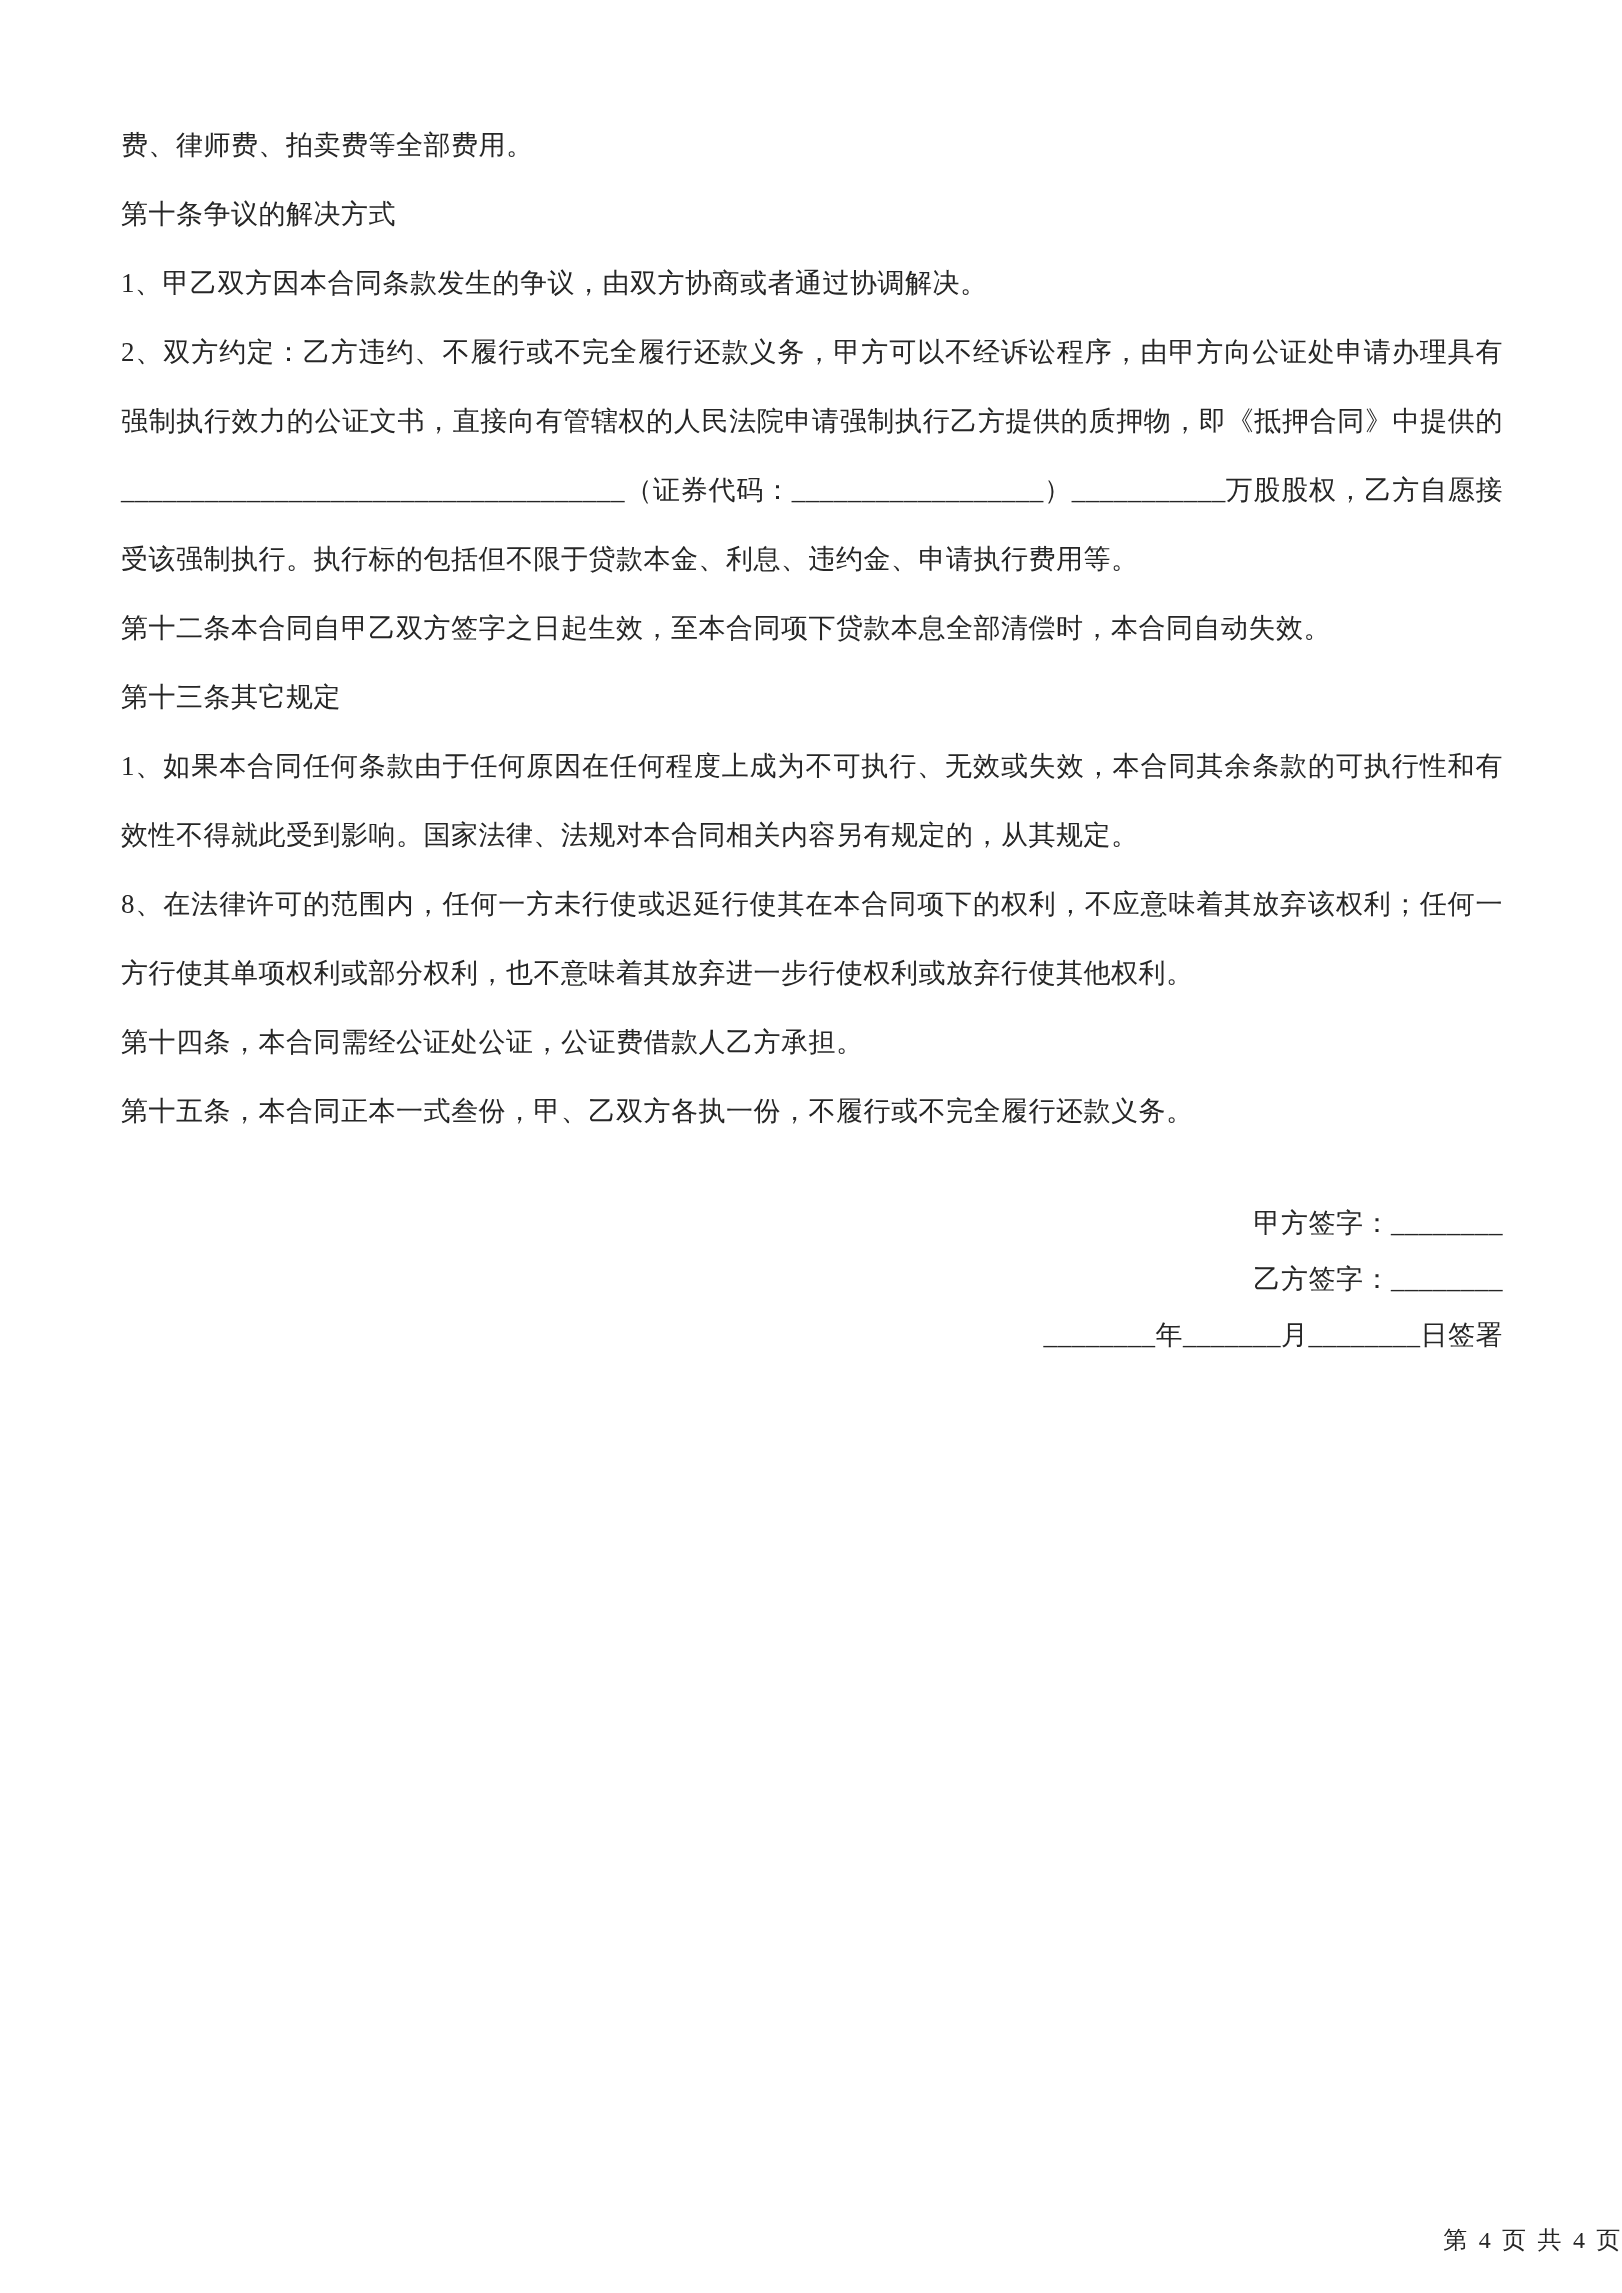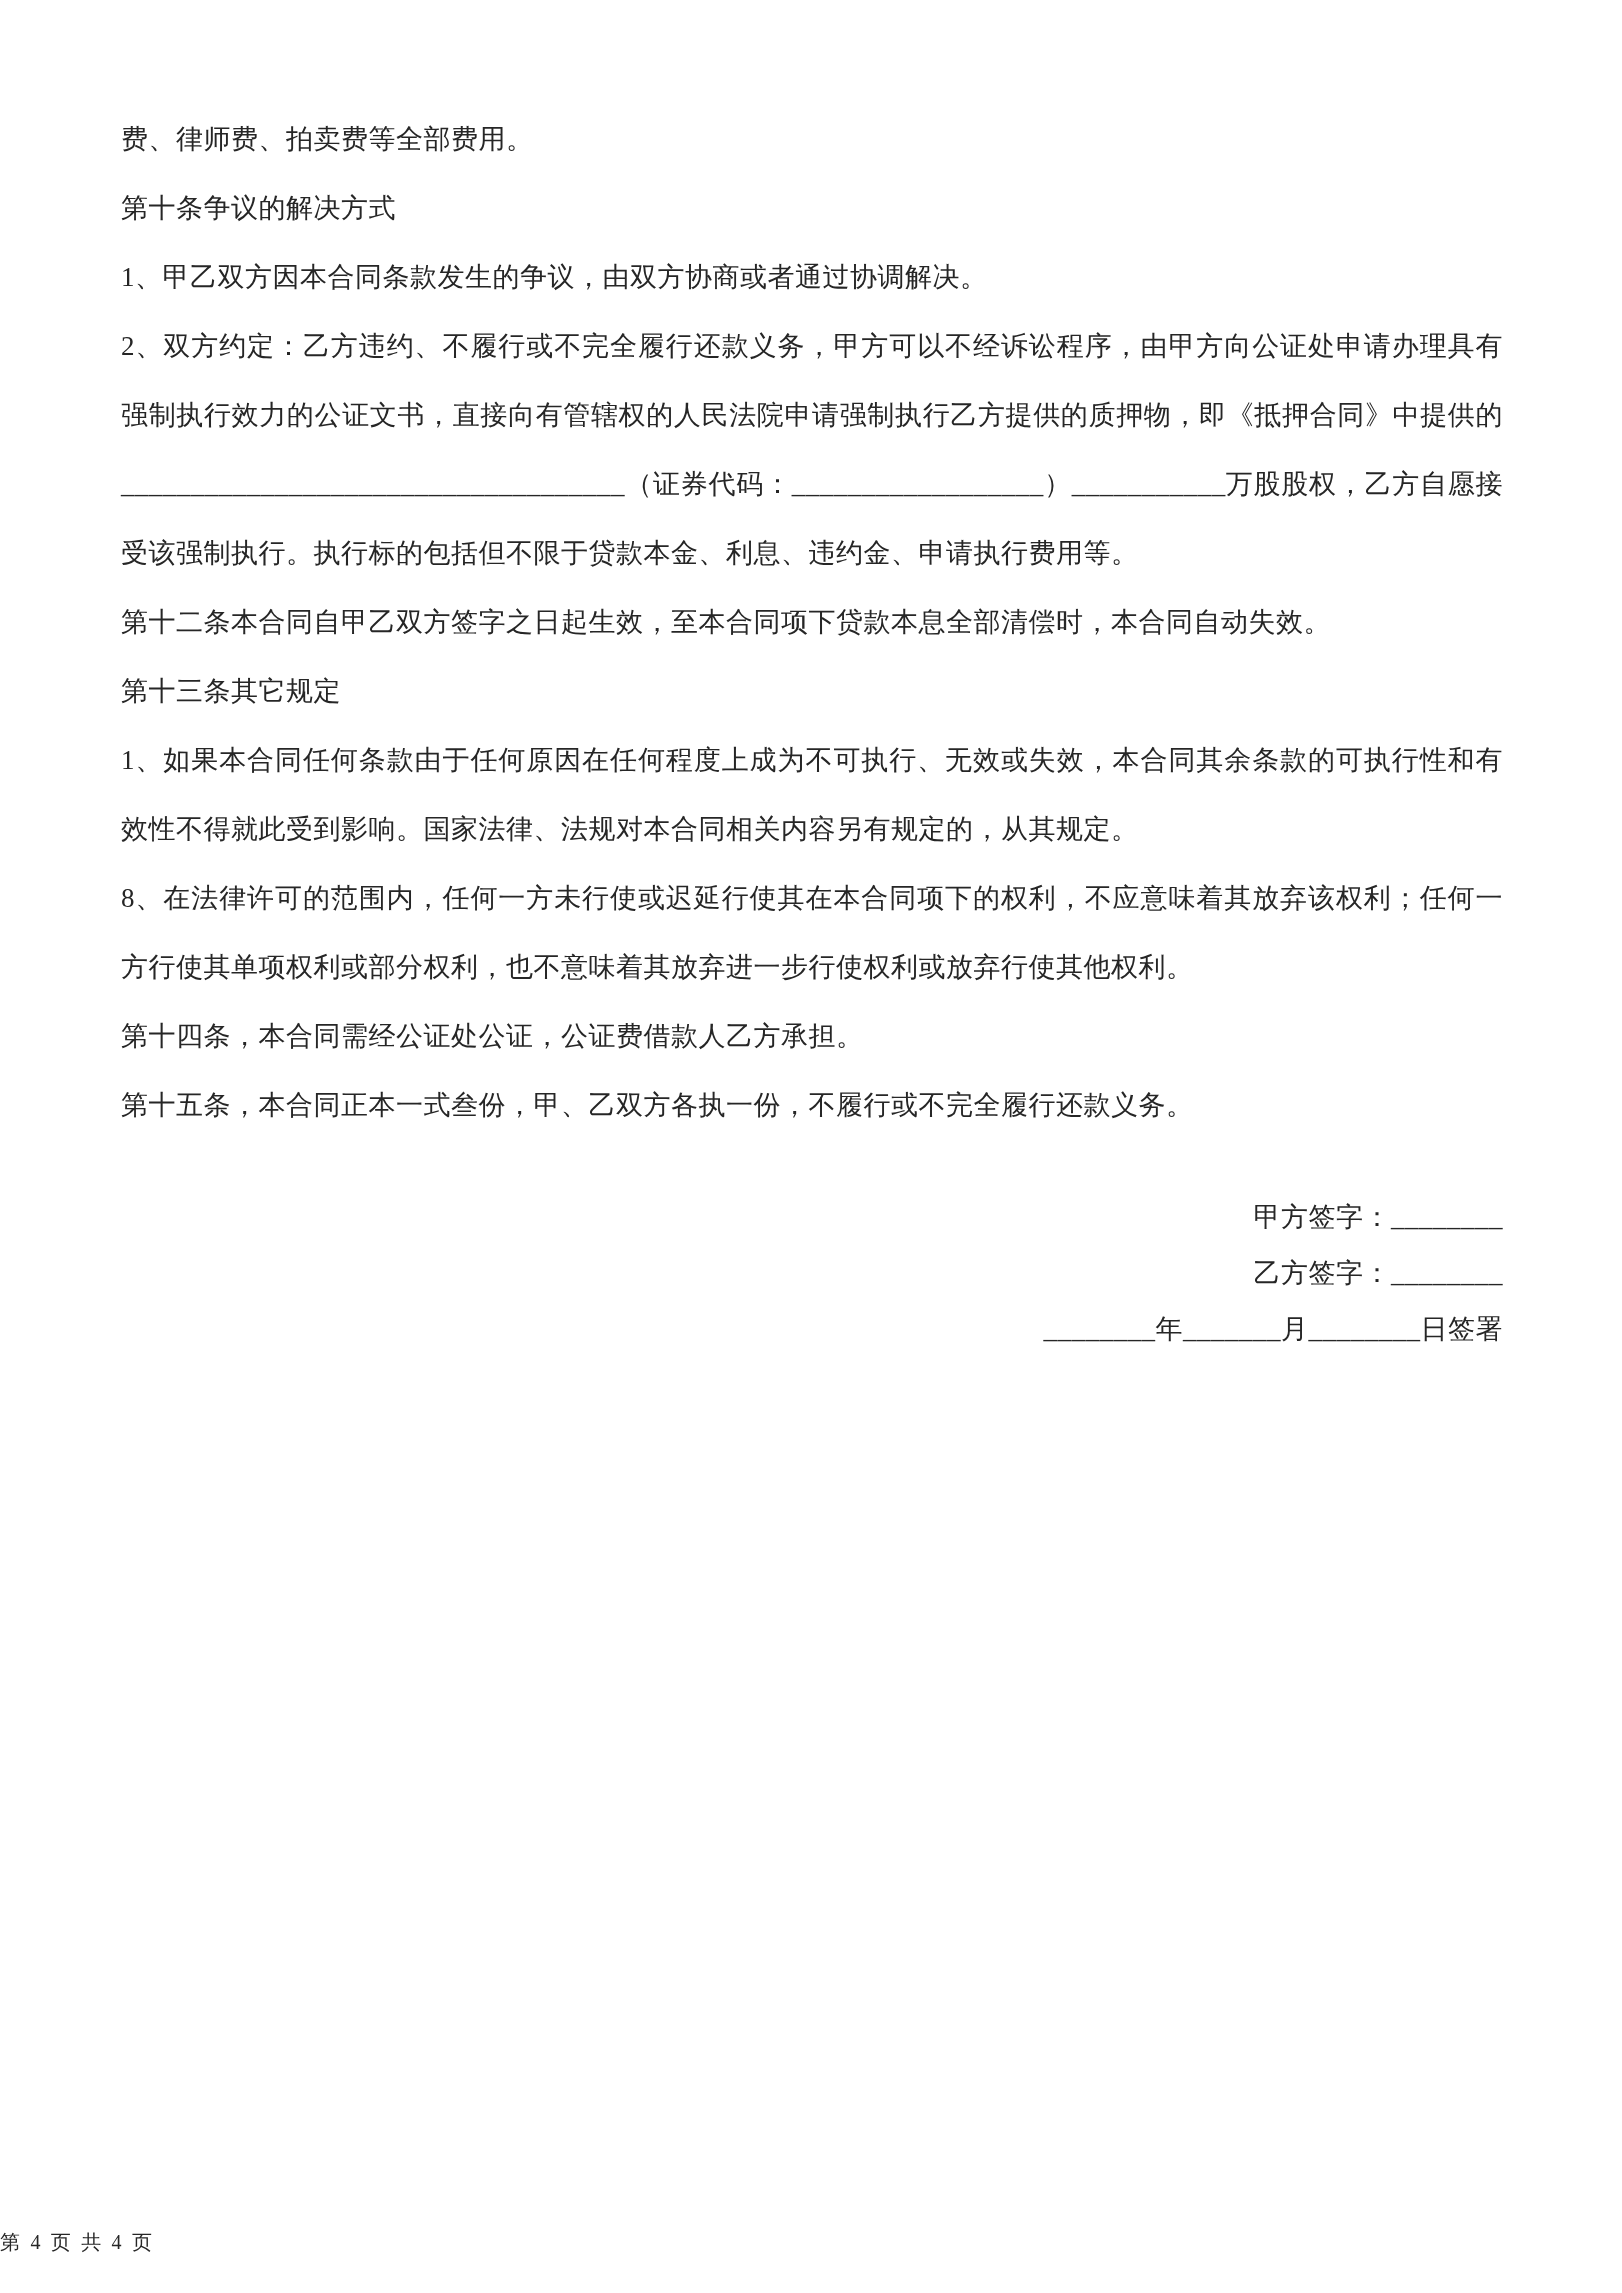--- a/index.html
+++ b/index.html
@@ -13,21 +13,21 @@
     height: 2294px;
     background: #ffffff;
     font-family: "Liberation Serif", "DejaVu Serif", serif;
     color: #262626;
     overflow: hidden;
   }
   .content {
     position: absolute;
     left: 121px;
     right: 120px;
-    top: 105px;
+    top: 111px;
   }
   .content p.body-para {
     margin: 0;
     font-size: 27px;
     line-height: 69px;
     text-align: justify;
     letter-spacing: 0.5px;
     word-break: break-all;
   }
   .signatures {
@@ -38,22 +38,22 @@
     font-size: 27px;
     line-height: 56px;
     text-align: right;
     letter-spacing: 0.5px;
   }
   .footer {
     position: absolute;
     left: 0;
     right: 0;
     bottom: 38px;
-    text-align: left;
-    font-size: 20px;
+    text-align: right;
+    font-size: 24px;
     letter-spacing: 2.7px;
     color: #262626;
   }
 </style>
 </head>
 <body>
 
 <div class="page">
   <div class="content">
     <p class="body-para">费、律师费、拍卖费等全部费用。</p>

